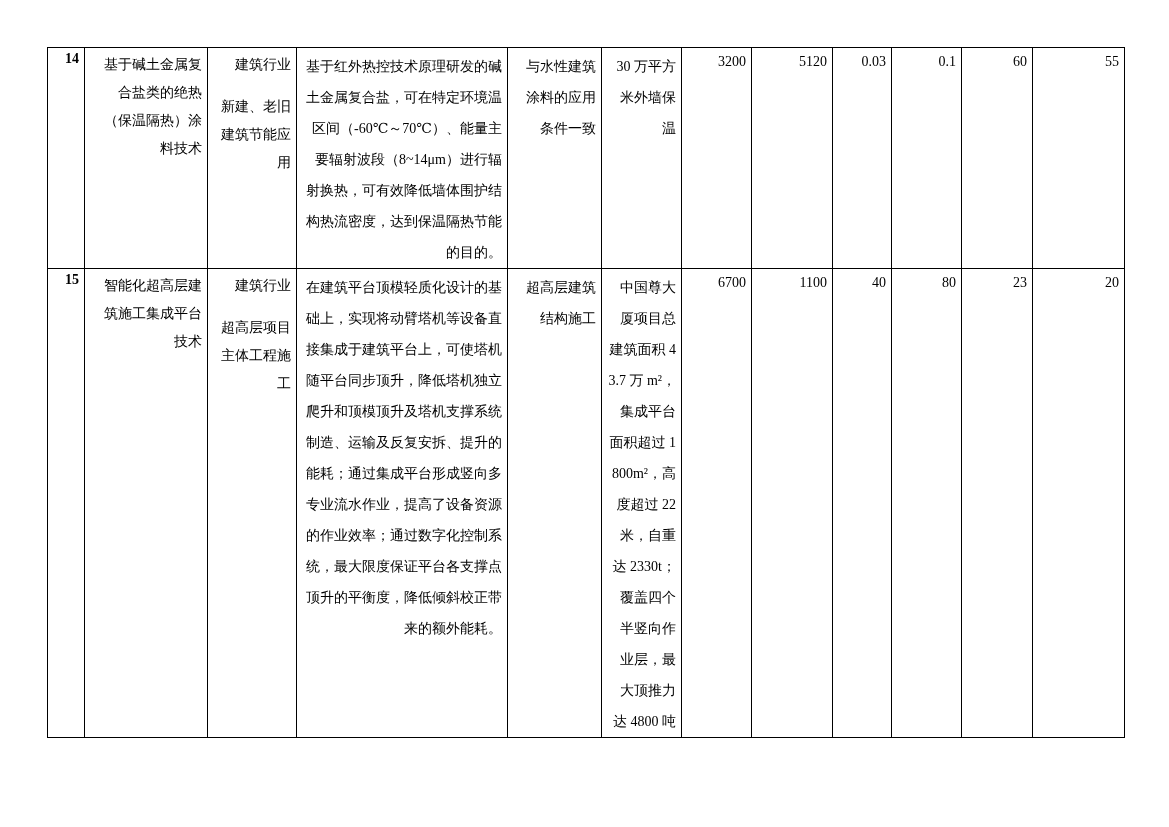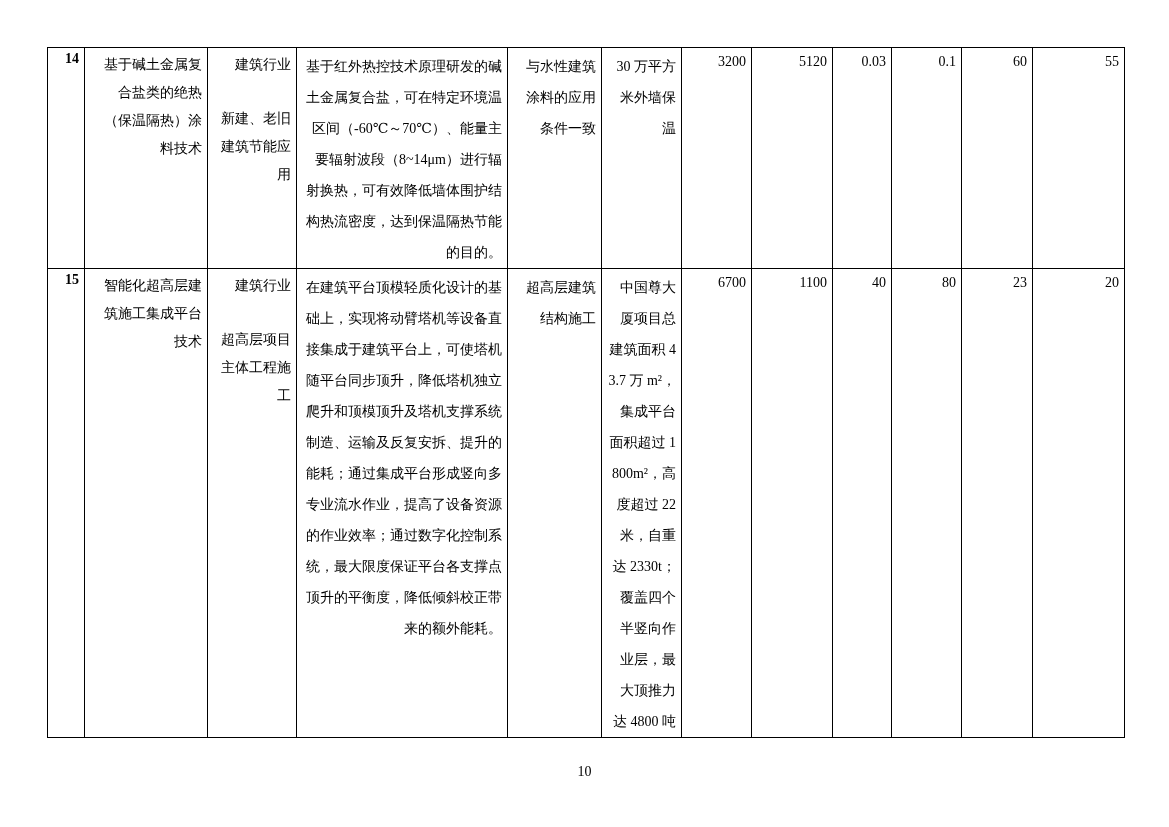--- a/index.html
+++ b/index.html
@@ -36,21 +36,21 @@
   tr.r14 { height: 207px; }
   tr.r15 { height: 314px; }
   td.c-no {
     text-align: center;
     vertical-align: middle;
     font-weight: bold;
     font-size: 15px;
     padding: 0 2px;
   }
   .lh-wide { line-height: 28px; }
-  .para-gap { margin-top: 26px; }
+  .para-gap { margin-top: 14px; }
   .lh-narrow { line-height: 31px; }
   td.c-num {
     text-align: center;
     line-height: 21.5px;
     padding: 3px 2px 0 2px;
   }
   .page-number {
     position: absolute;
     top: 762px;
     left: 0;
@@ -157,15 +157,14 @@
       <td class="c-num">
         <span>23</span>
       </td>
       <td class="c-num">
         <span>20</span>
       </td>
     </tr>
   </tbody>
     </table>
 
-  <div class="page-number">10</div>
 
 </div>
 
 </body></html>

